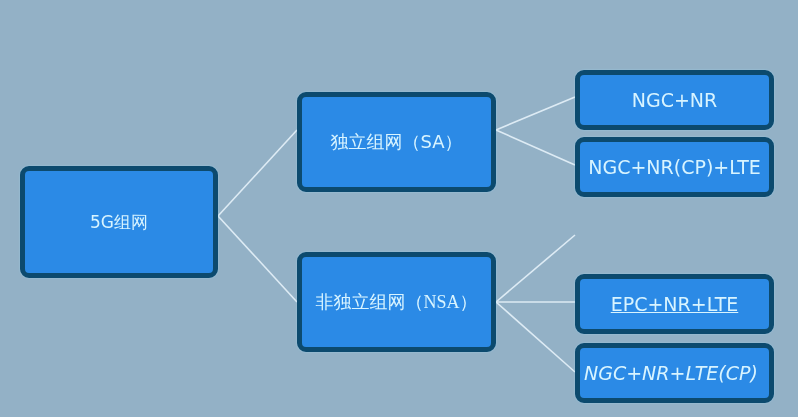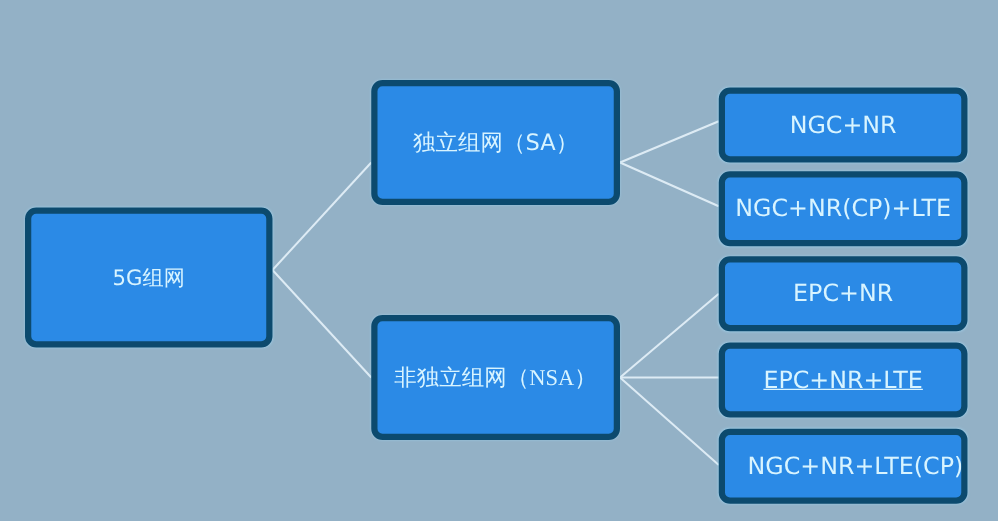--- a/index.html
+++ b/index.html
@@ -32,28 +32,28 @@
       border-radius: 9px;
       color: #d8f4ff;
       display: flex;
       align-items: center;
       justify-content: center;
       white-space: nowrap;
       box-shadow: 0 0 2px rgba(160, 220, 250, 0.6);
     }
     .node.root { left: 20px; top: 166px; width: 198px; height: 112px; font-size: 17px; }
     .node.mid { left: 297px; width: 199px; height: 100px; font-size: 18px; }
-    .node.mid.sa { top: 64px; }
+    .node.mid.sa { top: 92px; }
     .node.mid.nsa { top: 252px; height: 100px; font-family: Liberation Serif, serif; }
     .node.leaf { left: 575px; width: 199px; height: 60px; font-size: 19px; }
     .node.leaf.l0 { top: 70px; }
     .node.leaf.l1 { top: 137px; }
     .node.leaf.l2 { top: 205px; }
     .node.leaf.l3 { top: 274px; text-decoration: underline; }
-    .node.leaf.l4 { top: 343px; overflow: hidden; justify-content: flex-start; padding-left: 18px; }
+    .node.leaf.l4 { top: 343px; overflow: hidden; justify-content: flex-start; padding-left: 4px; font-style: italic; }
     .watermark {
       position: absolute;
       left: 650px;
       top: 372px;
       display: flex;
       align-items: center;
       gap: 6px;
       color: #ffffff;
       font-size: 26px;
       text-shadow: 0 0 2px rgba(0,0,0,0.25);
@@ -93,23 +93,20 @@
   </div>
 
   <div class="node leaf l0">
     <span>NGC+NR</span>
   </div>
 
   <div class="node leaf l1">
     <span>NGC+NR(CP)+LTE</span>
   </div>
 
-  <div class="node leaf l2">
-    <span>EPC+NR</span>
-  </div>
 
   <div class="node leaf l3">
     <span>EPC+NR+LTE</span>
   </div>
 
   <div class="node leaf l4">
     <span>NGC+NR+LTE(CP)</span>
   </div>
 
 

